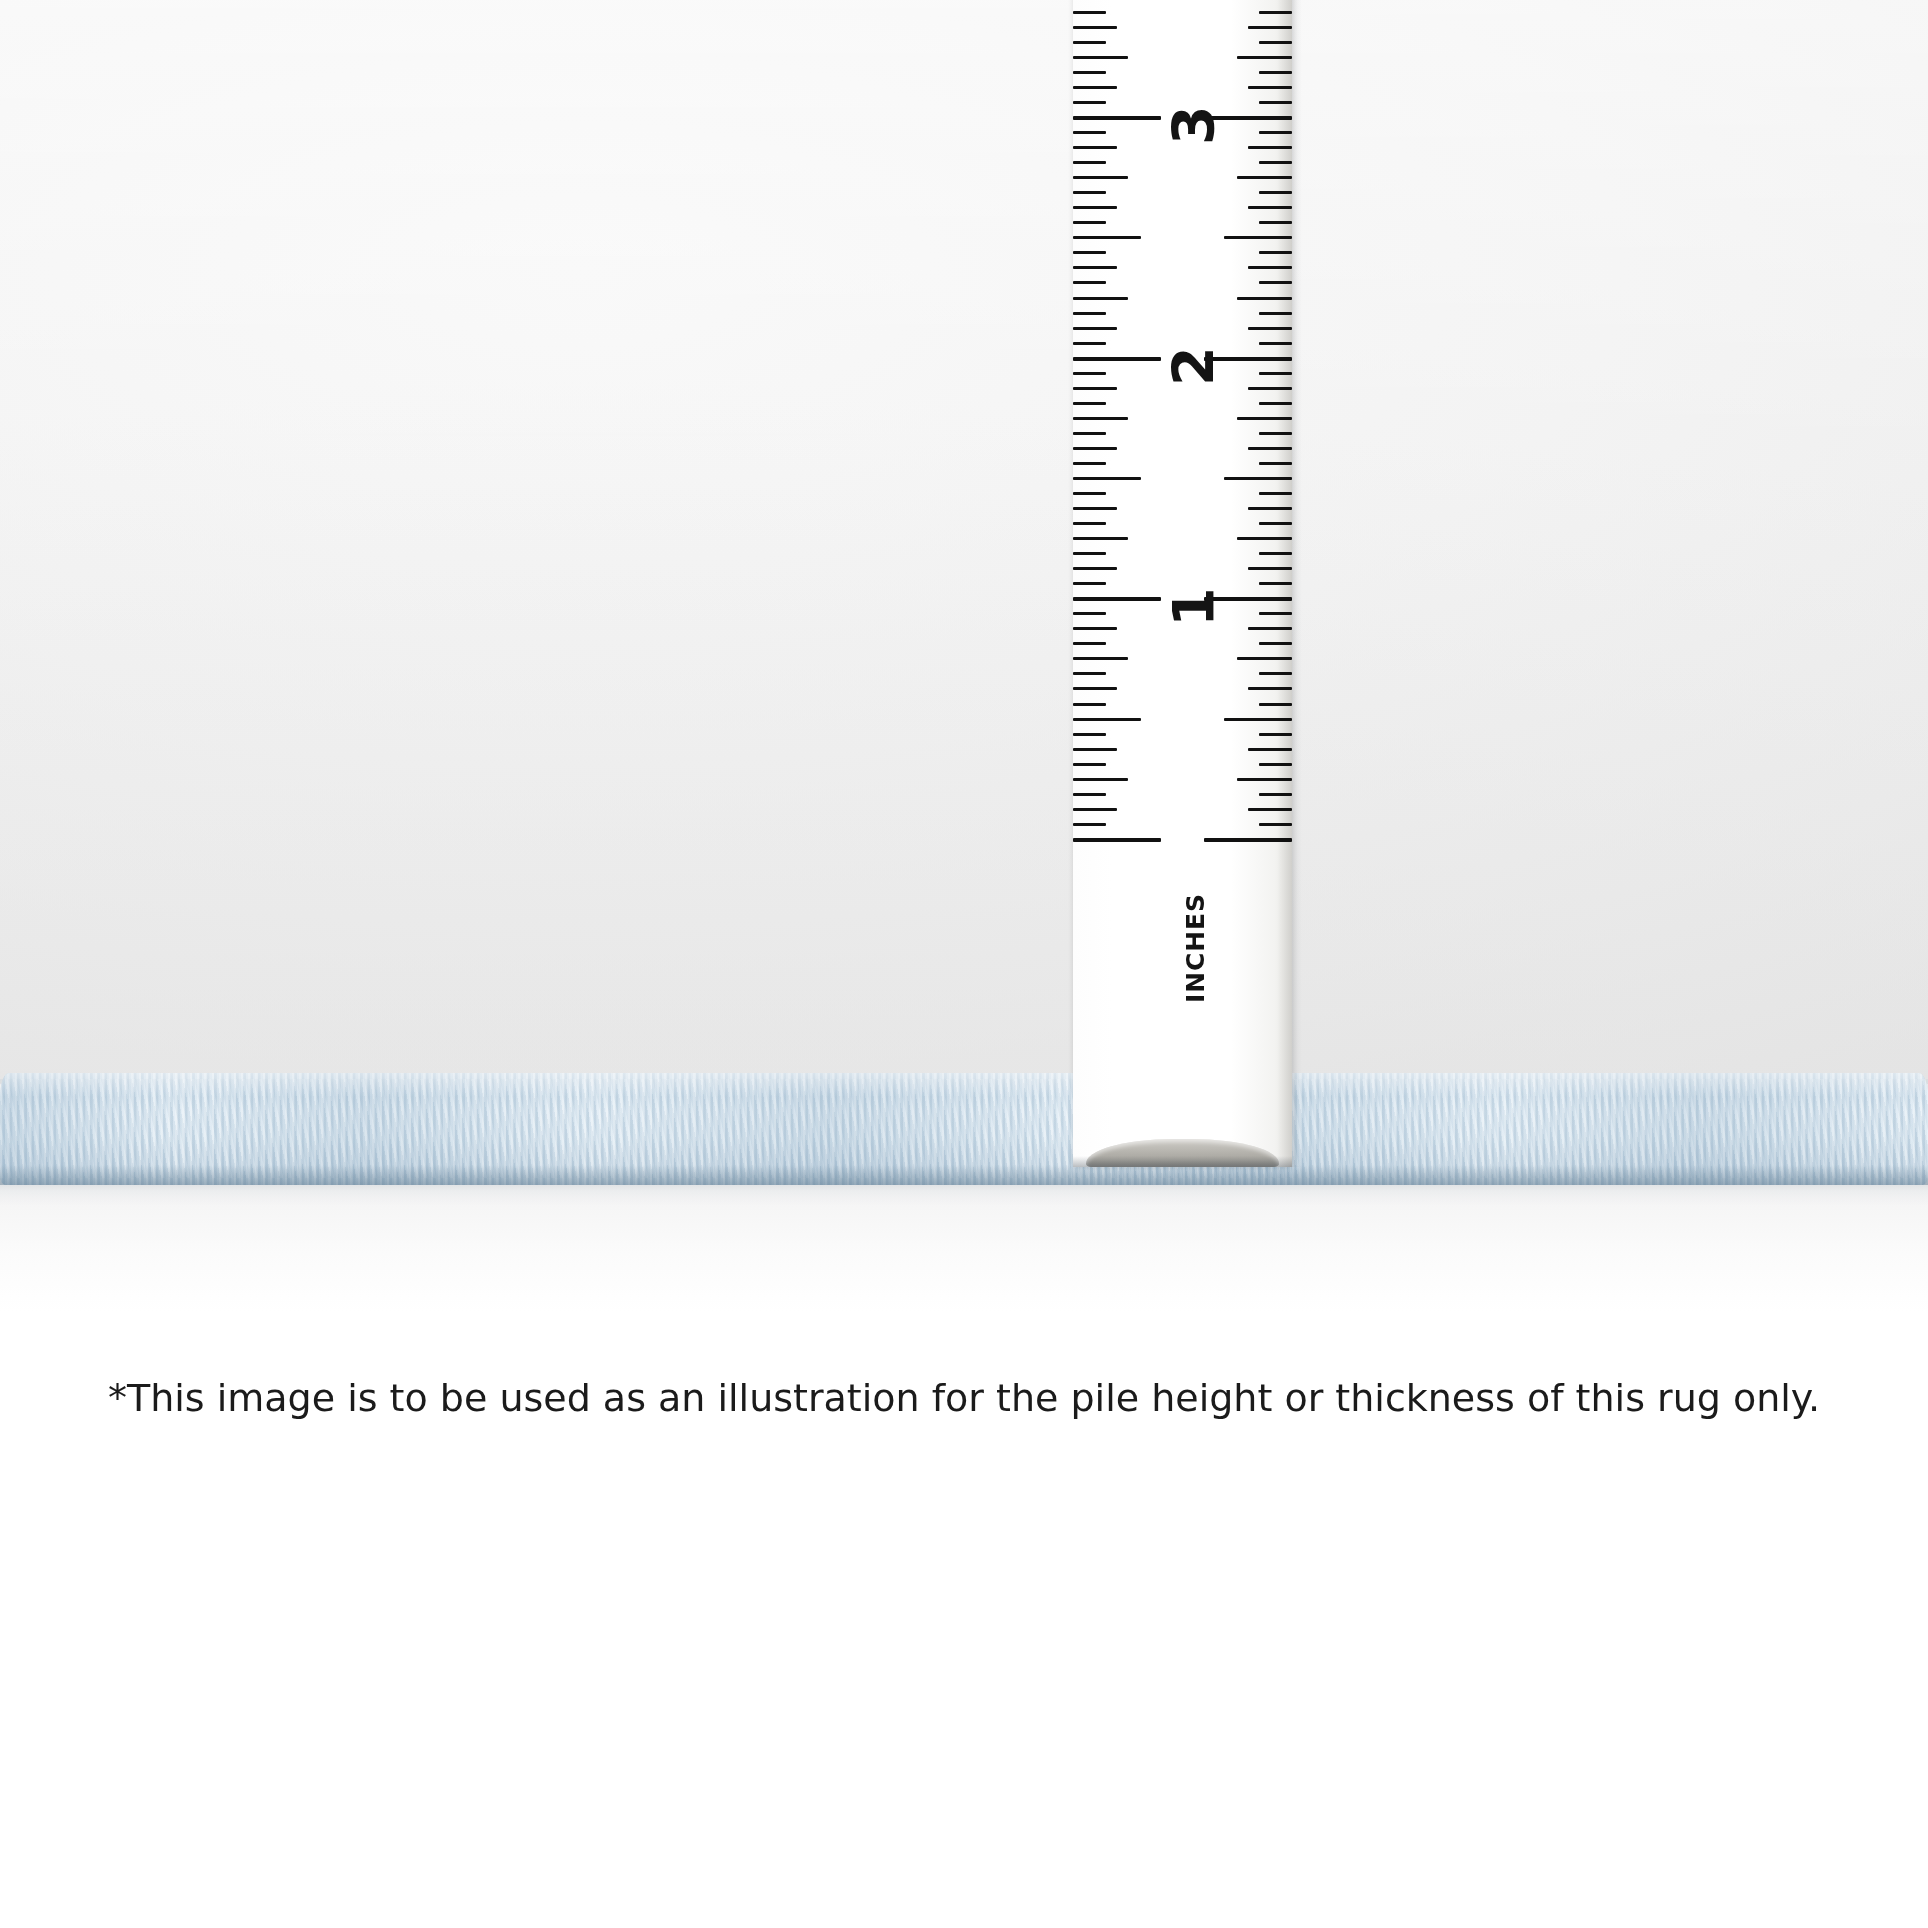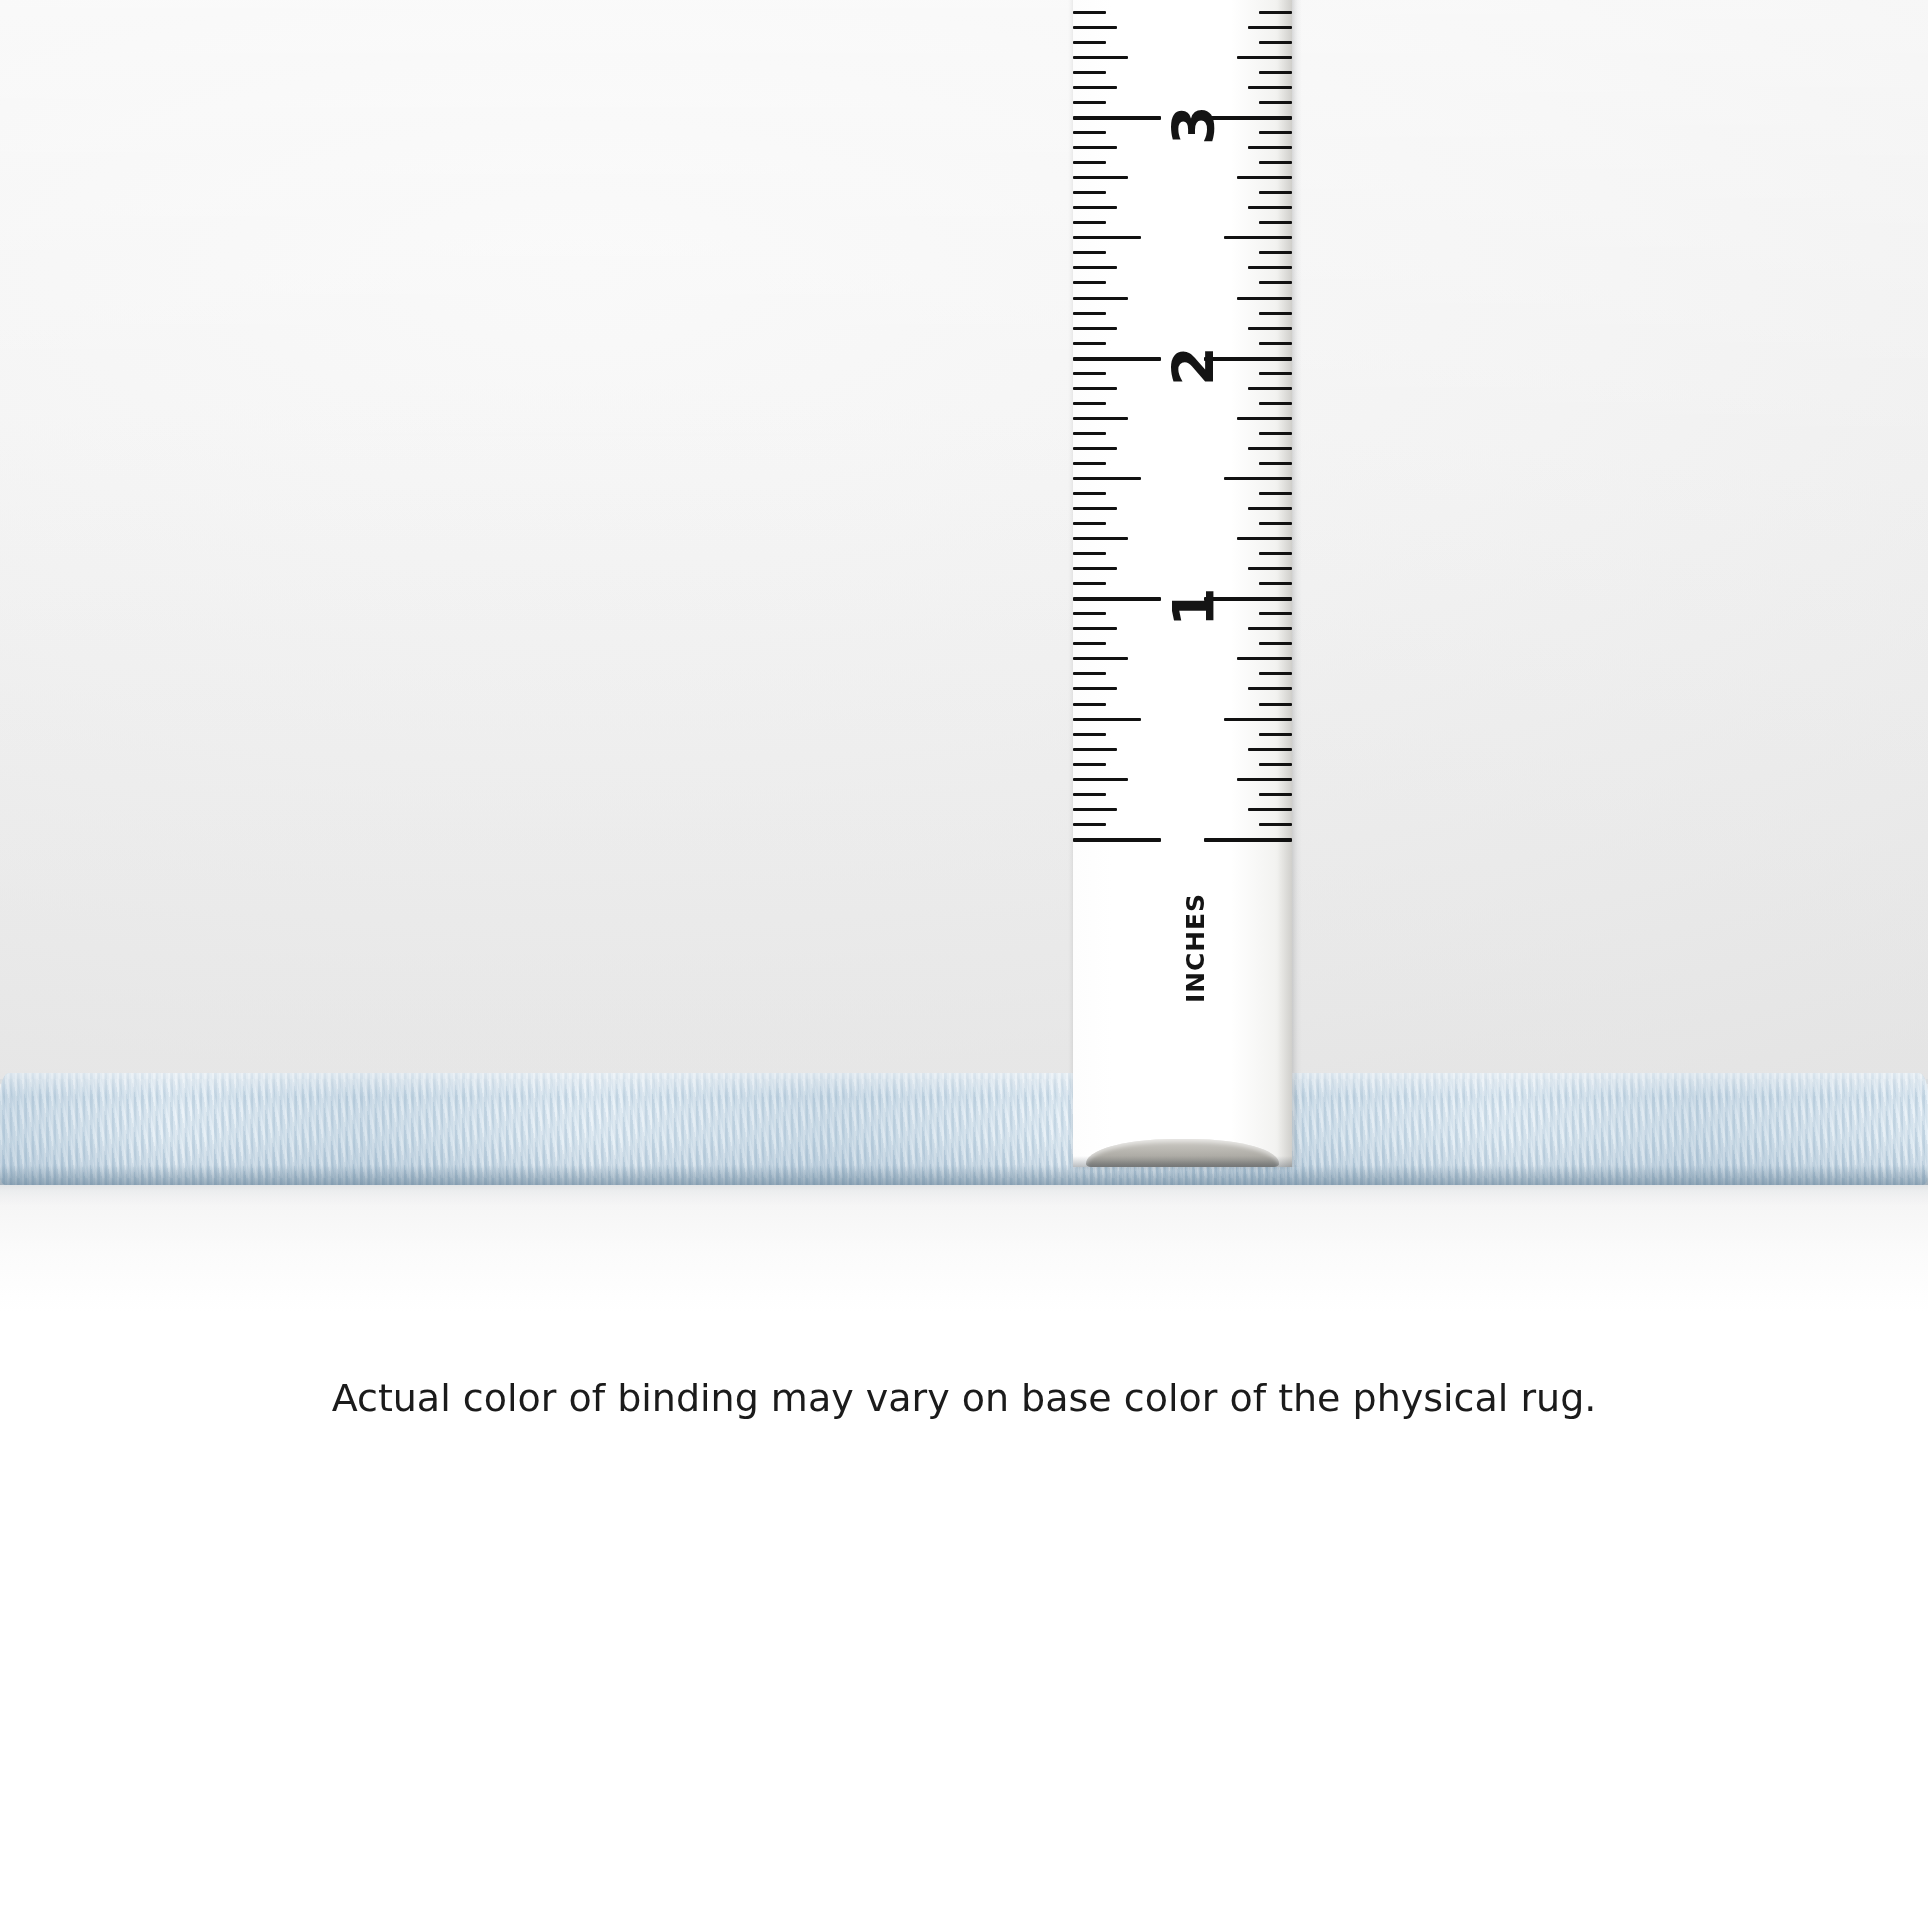--- a/index.html
+++ b/index.html
@@ -419,17 +419,17 @@
       <div class="ruler-inches-label">INCHES</div>
 
       <div class="ruler-tip"></div>
       <div class="ruler-tip-shadow"></div>
       <div class="ruler-edge-shadow"></div>
     </div>
 
   </div>
 
   <div id="caption">
-    <span class="line">Actual color of binding may vary on base color of the physical rug.</span>
+    <span class="line">*This image is to be used as an illustration for the pile height or thickness of this rug only.</span>
   </div>
 
 </div>
 
 
 </body></html>

